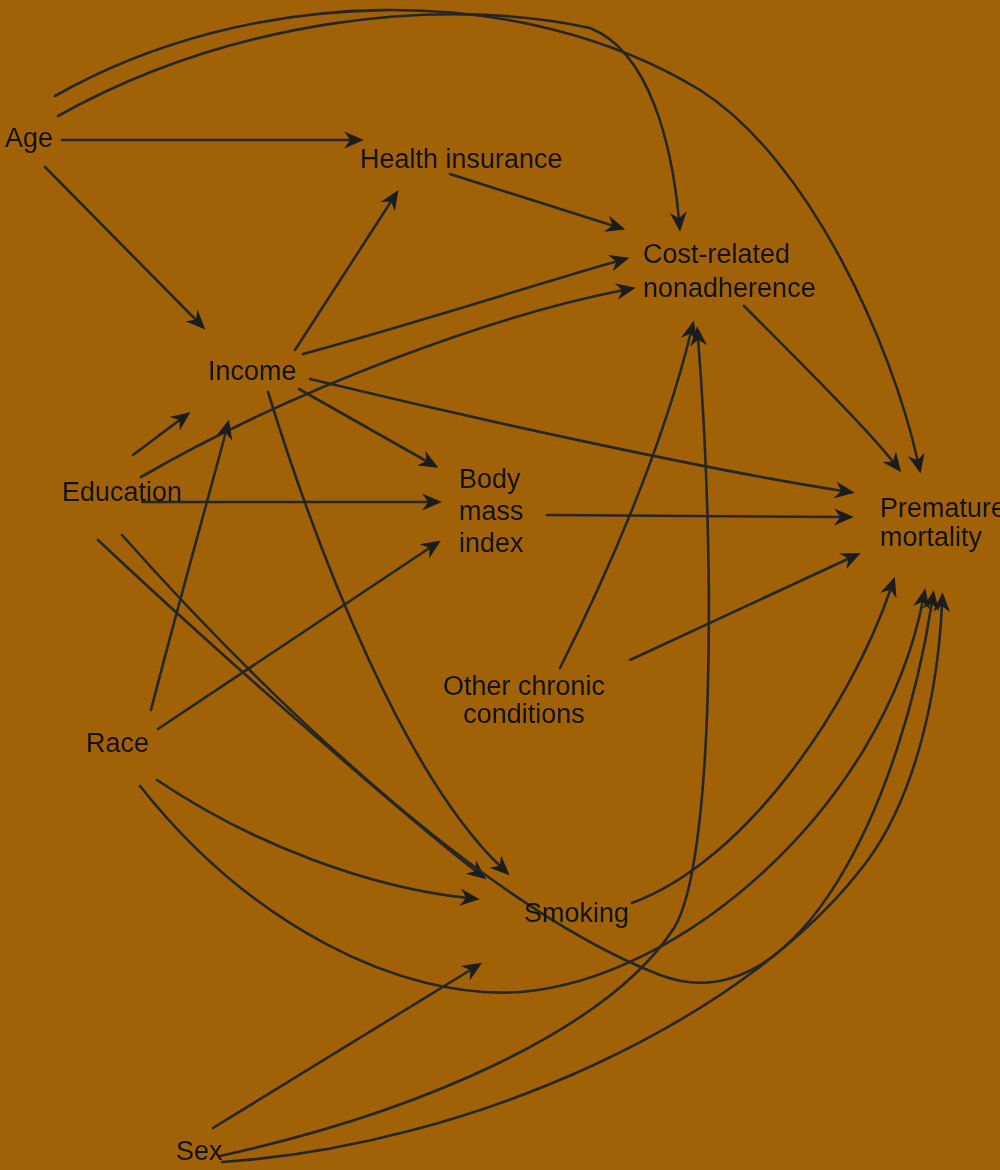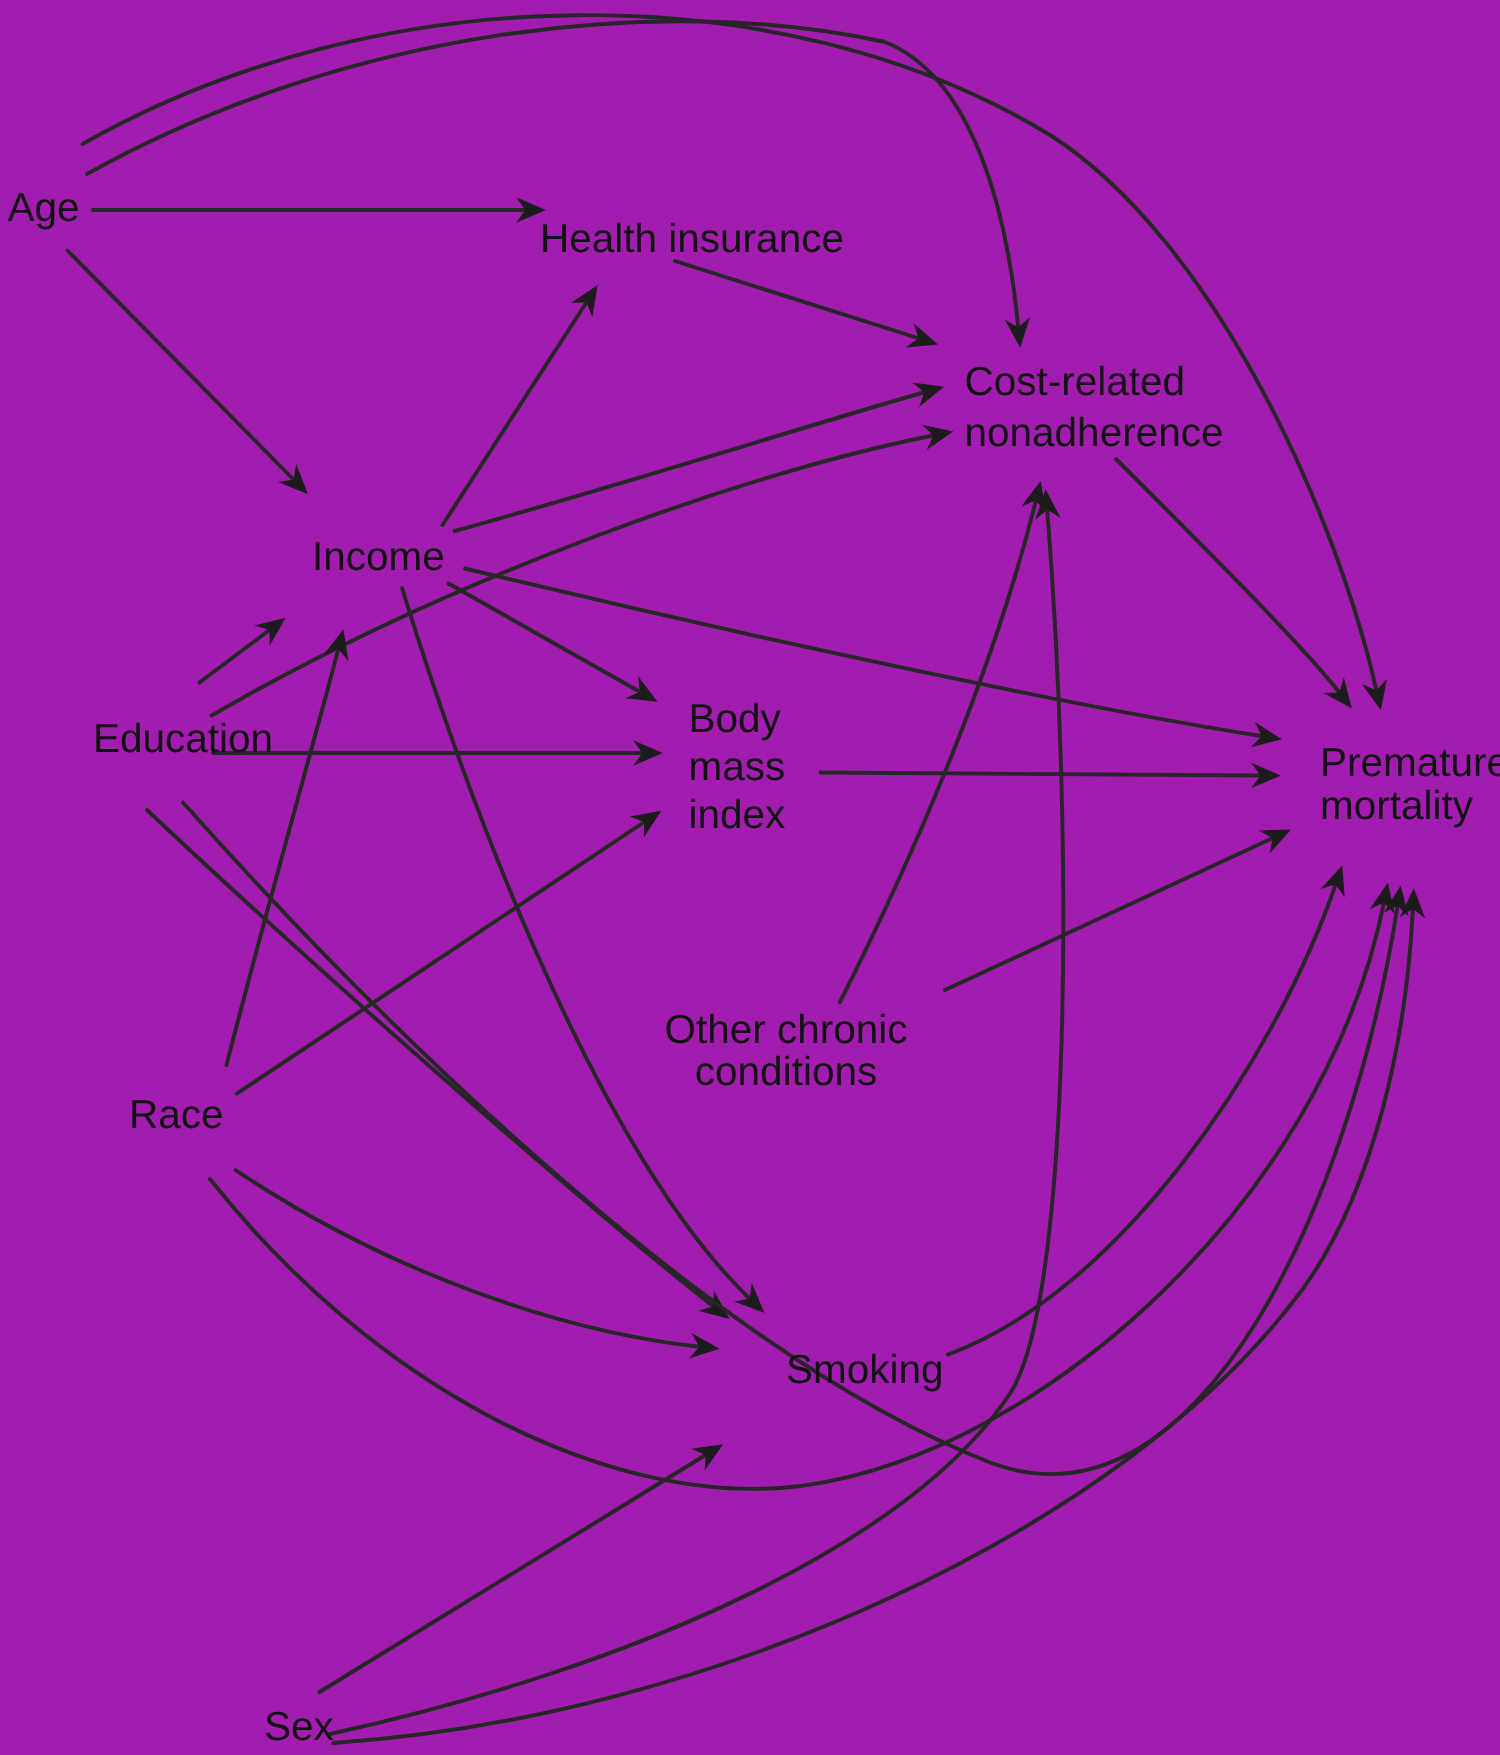--- a/index.html
+++ b/index.html
@@ -5,21 +5,21 @@
   html, body {
     margin: 0;
     padding: 0;
     background: #ffffff;
     font-family: "Liberation Sans", "DejaVu Sans", sans-serif;
   }
   .stage {
     position: relative;
     width: 1000px;
     height: 1170px;
-    background: #a21caf;
+    background: #a16207;
     overflow: hidden;
   }
   svg.dag {
     position: absolute;
     left: 0;
     top: 0;
     width: 1000px;
     height: 1170px;
   }
   svg.dag path.edge {

